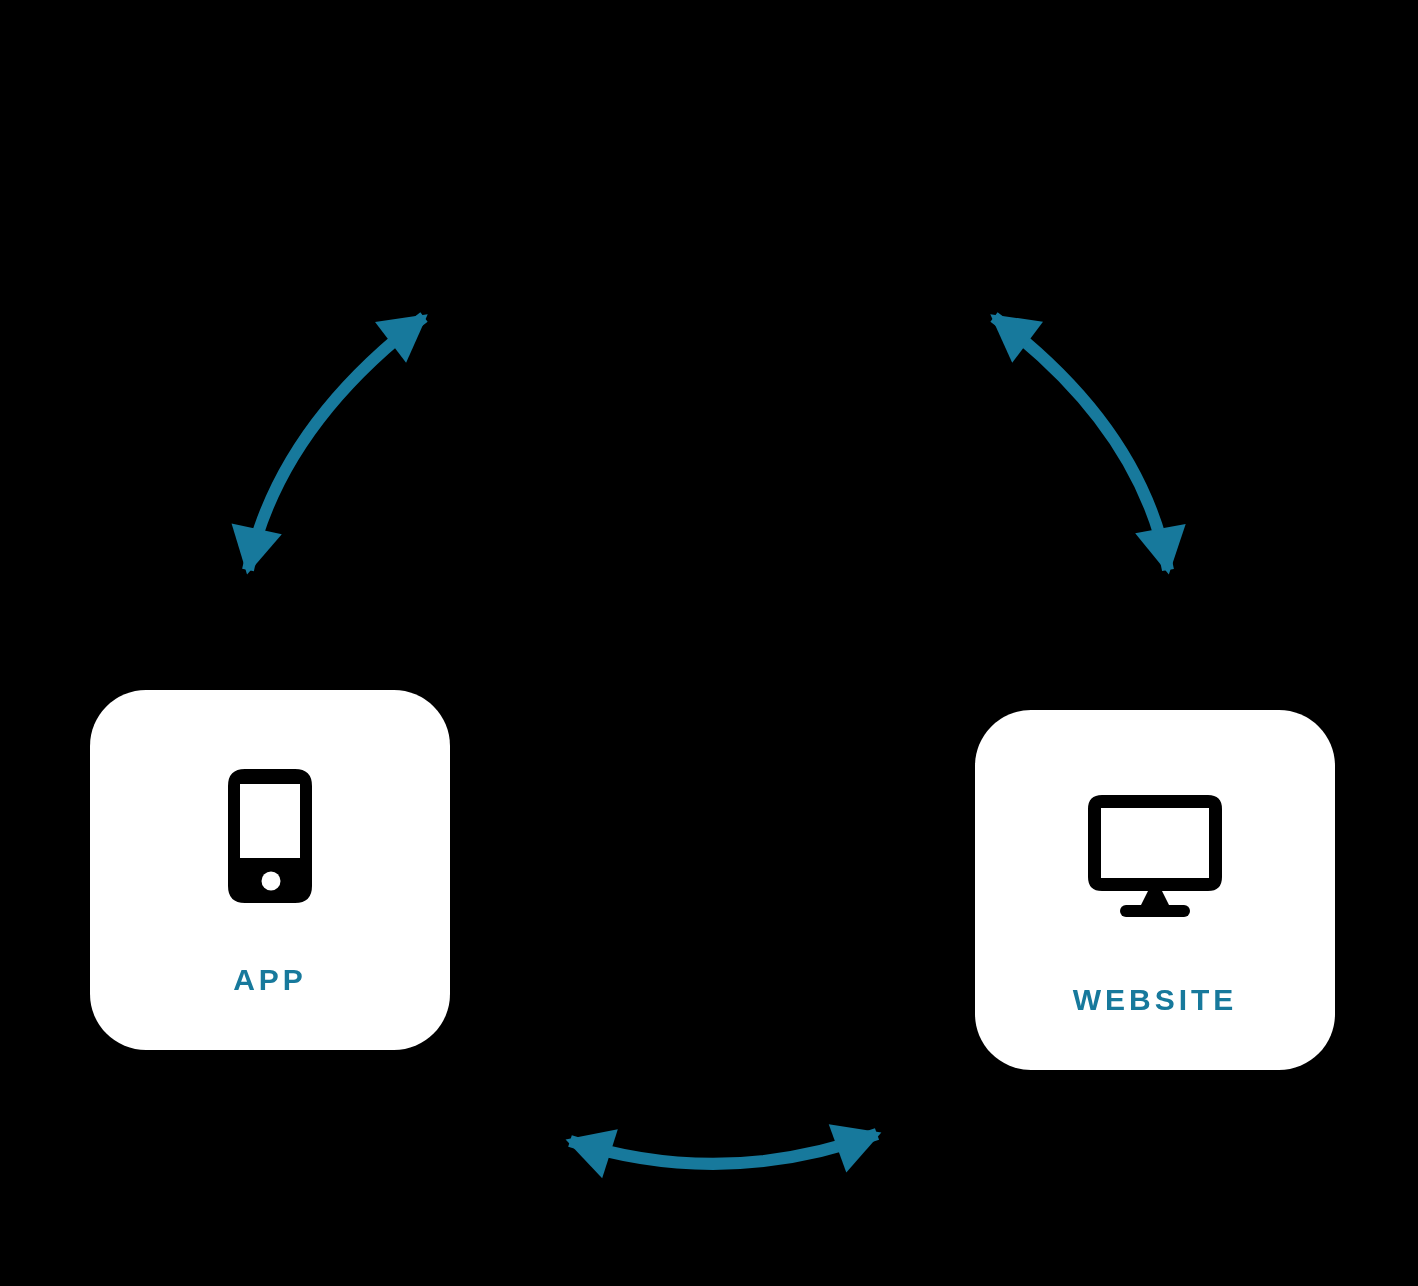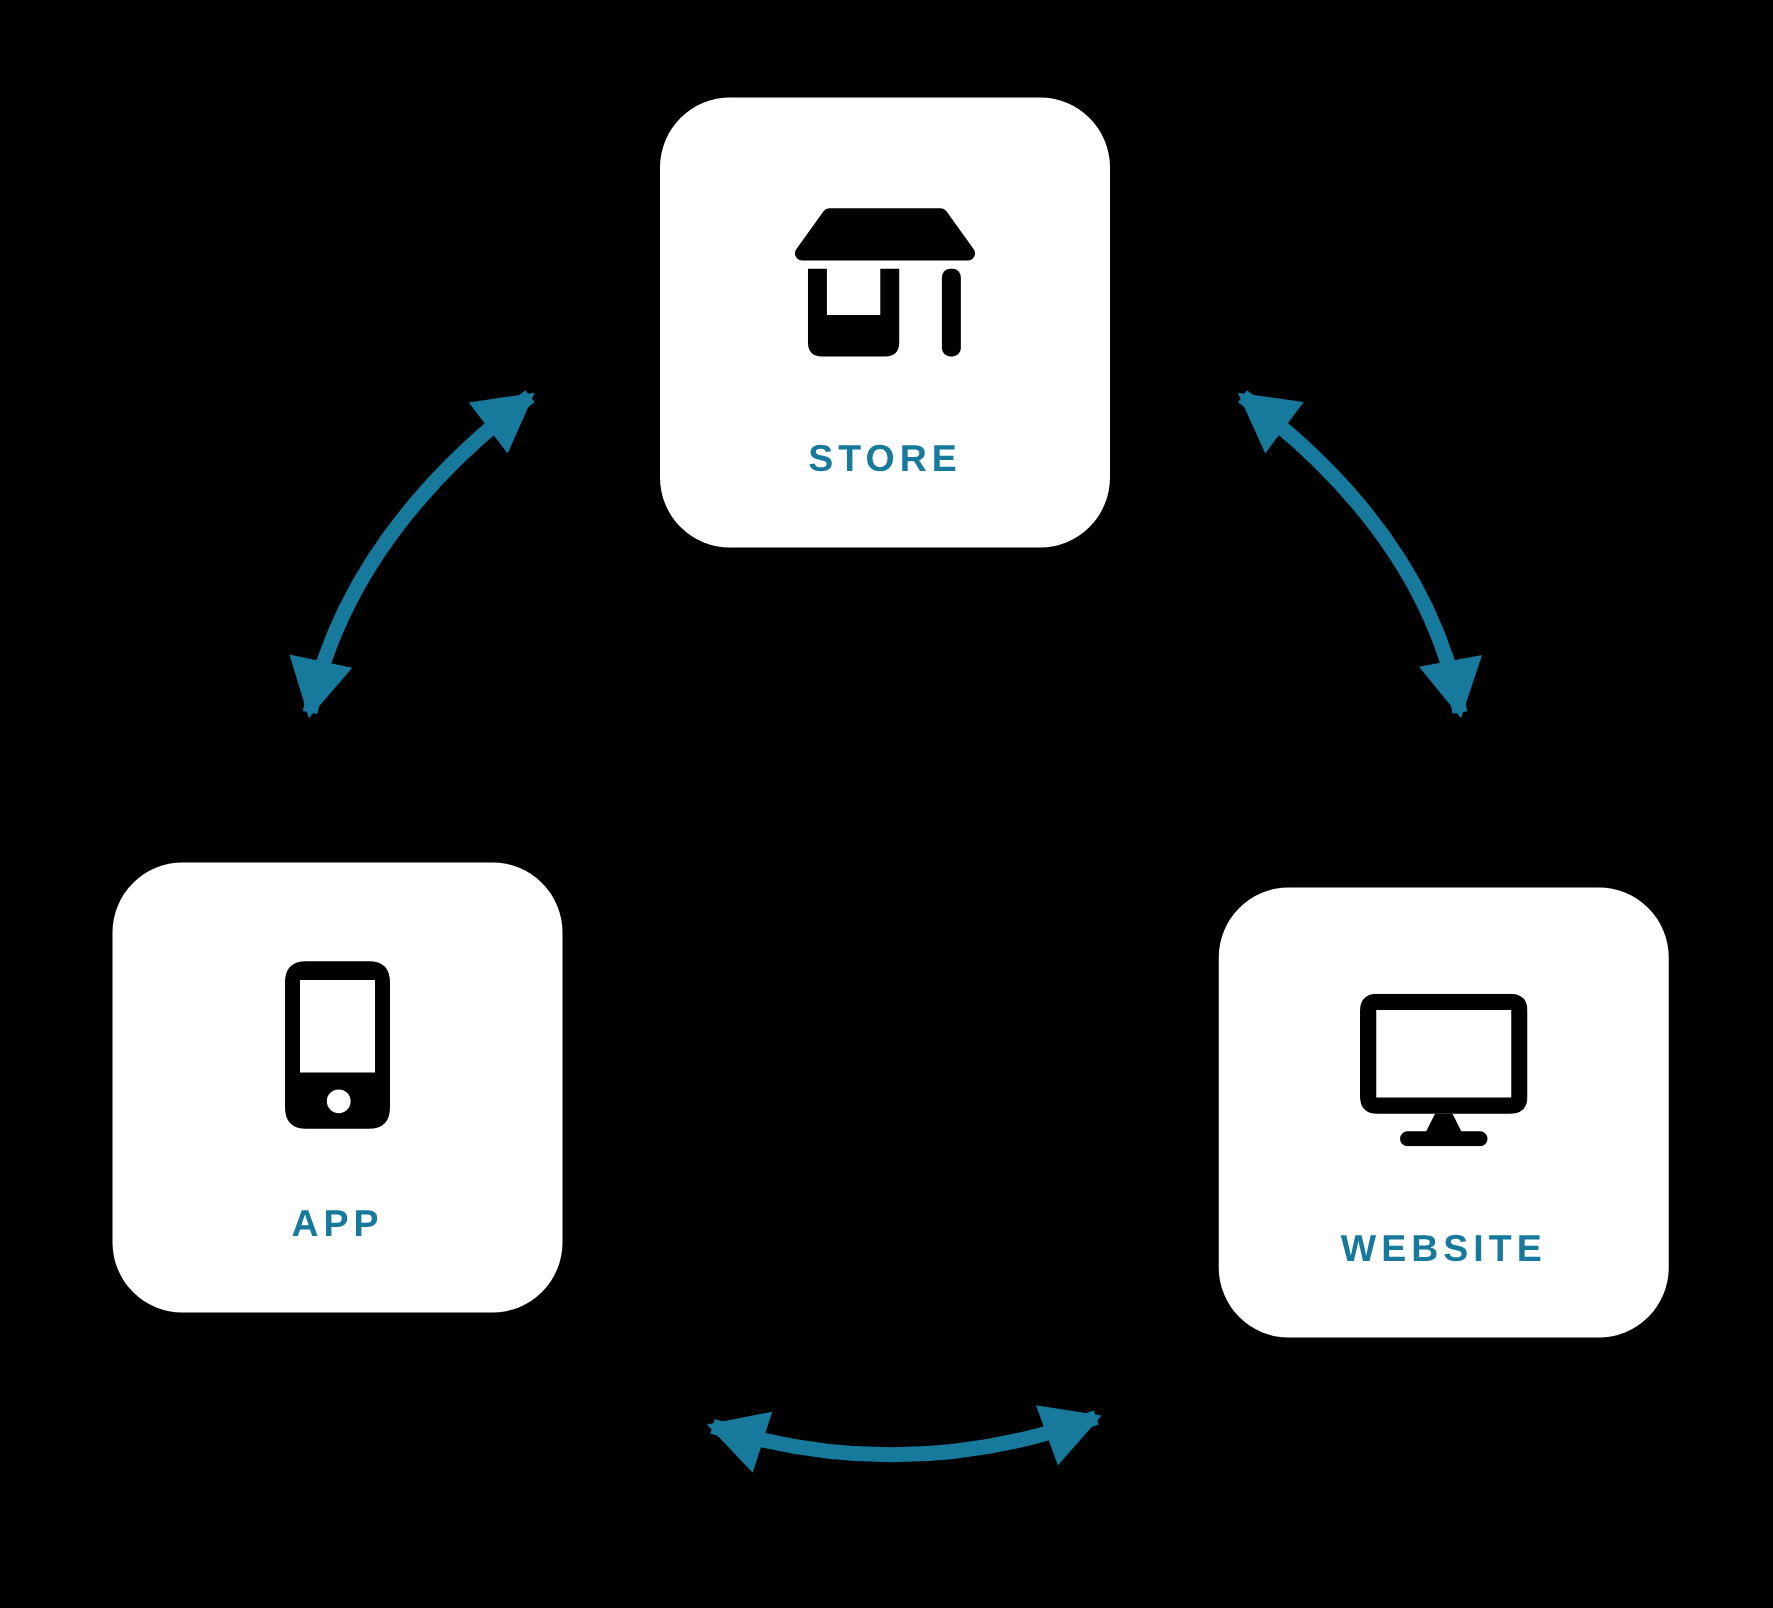--- a/index.html
+++ b/index.html
@@ -71,34 +71,20 @@
     <defs>
       <marker id="ah" viewBox="0 0 12 12" refX="10" refY="6" markerWidth="56" markerHeight="56" markerUnits="userSpaceOnUse" orient="auto-start-reverse">
         <path d="M1,0.5 L11,6 L1,11.5 Z"></path>
       </marker>
     </defs>
     <path class="shaft" d="M 248 570 Q 278 428 424 317" marker-start="url(#ah)" marker-end="url(#ah)"></path>
     <path class="shaft" d="M 994 317 Q 1142 428 1168 570" marker-start="url(#ah)" marker-end="url(#ah)"></path>
     <path class="shaft" d="M 570 1141 Q 723 1190 877 1134" marker-start="url(#ah)" marker-end="url(#ah)"></path>
   </svg>
 
-  <div class="card card-store">
-    <div class="icon-wrap">
-      <svg width="152" height="128" viewBox="0 0 160 135" fill="currentColor">
-
-        <path d="M33,12 L127,12 L150,44 L10,44 Z" stroke="currentColor" stroke-width="12" stroke-linejoin="round"></path>
-
-        <path d="M15,57 L15,119 Q15,131 27,131 L80,131 Q92,131 92,119 L92,57
-                 L76,57 L76,96 L31,96 L31,57 Z"></path>
-
-        <rect x="128" y="57" width="16" height="74" rx="7"></rect>
-      </svg>
-    </div>
-    <div class="node-label">STORE</div>
-  </div>
 
   <div class="card card-app">
     <div class="icon-wrap">
       <svg width="86" height="136" viewBox="0 0 86 136" fill="currentColor">
 
         <path d="M18,1 L68,1 Q85,1 85,18 L85,118 Q85,135 68,135 L18,135
                  Q1,135 1,118 L1,18 Q1,1 18,1 Z
                  M13,16 L13,90 L73,90 L73,16 Z" fill-rule="evenodd"></path>
 
         <circle cx="44" cy="113" r="9.5" fill="#ffffff"></circle>

